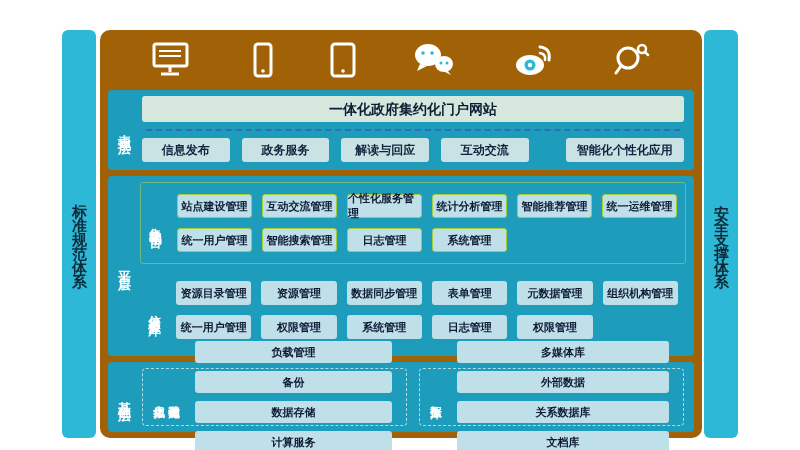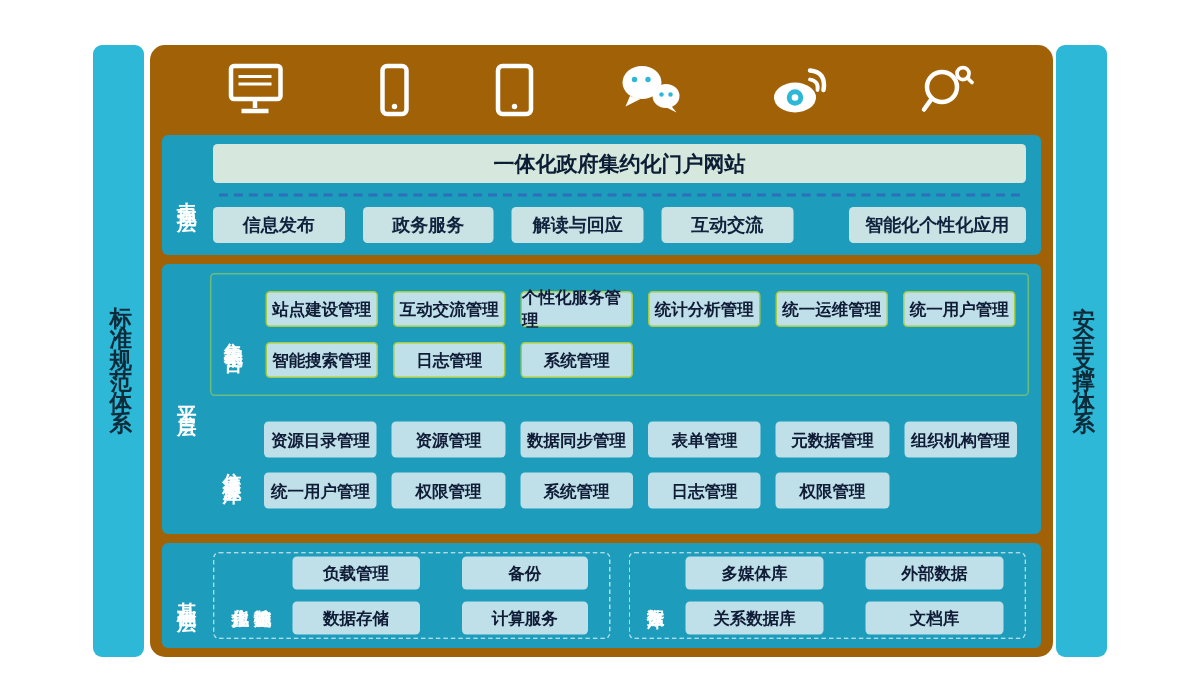--- a/index.html
+++ b/index.html
@@ -45,21 +45,21 @@
             padding:6px 8px; align-content:center; }
   .chip { background:#bfdfe9; border-radius:3px; display:flex; align-items:center;
           justify-content:center; font-size:11px; font-weight:bold; color:#101c36; height:24px; }
   .chip.green { border:1px solid #a3cc41; }
 
   .infra-content { flex:1; padding:6px 10px 6px 2px; display:flex; gap:12px; }
   .group { flex:1; border:1px dashed rgba(255,255,255,.65); border-radius:4px;
            display:flex; padding:4px 6px; gap:4px; }
   .group-label { display:flex; align-items:center; justify-content:center; color:#fff;
                  font-weight:bold; font-size:11.5px; padding:0 2px; }
-  .chips2 { flex:1; display:grid; grid-template-columns:repeat(2,1fr); gap:8px 28px;
+  .chips2 { flex:1; display:grid; grid-template-columns:repeat(1,1fr); gap:8px 28px;
             align-content:center; padding:0 8px; }
   .chips2 .chip { height:22px; }
 </style>
 </head>
 <body>
 
 <div class="canvas">
 
   <div class="pillar pillar-left">
     <div class="pillar-text v-text">标准规范体系</div>
@@ -143,20 +143,21 @@
       <div class="layer-label v-text">平台层</div>
       <div class="plat-content">
 
         <div class="subsection greenline">
           <div class="sub-label v-text">集约化平台</div>
           <div class="chips6">
             <div class="chip green">站点建设管理</div>
             <div class="chip green">互动交流管理</div>
             <div class="chip green">个性化服务管理</div>
             <div class="chip green">统计分析管理</div>
+            <div class="chip green">智能推荐管理</div>
             <div class="chip green">统一运维管理</div>
             <div class="chip green">统一用户管理</div>
             <div class="chip green">智能搜索管理</div>
             <div class="chip green">日志管理</div>
             <div class="chip green">系统管理</div>
           </div>
         </div>
 
         <div class="subsection">
           <div class="sub-label v-text">信息资源库</div>

